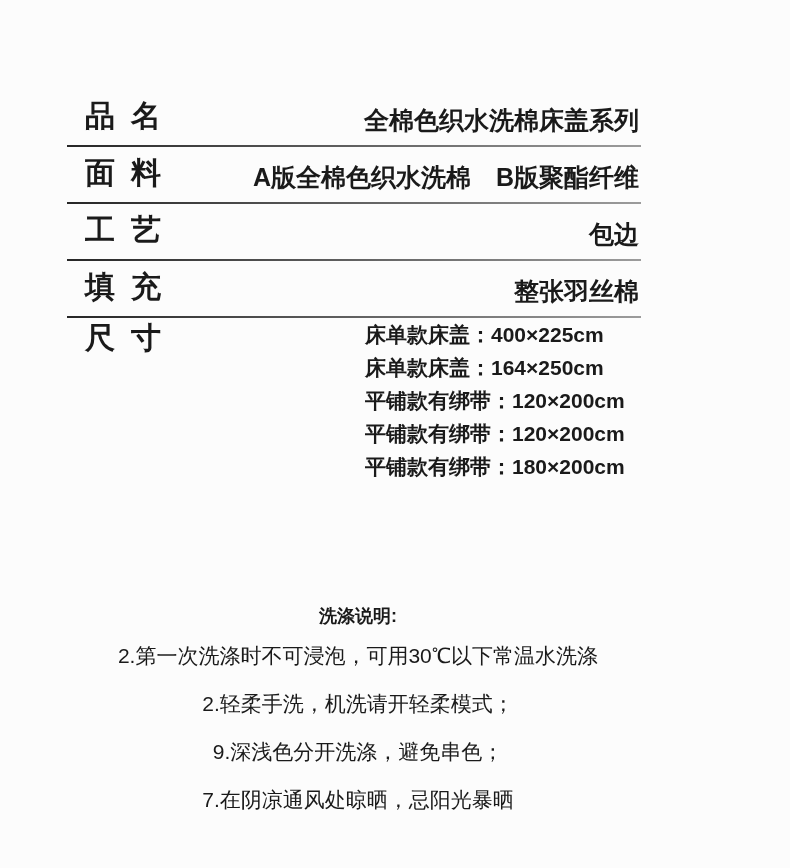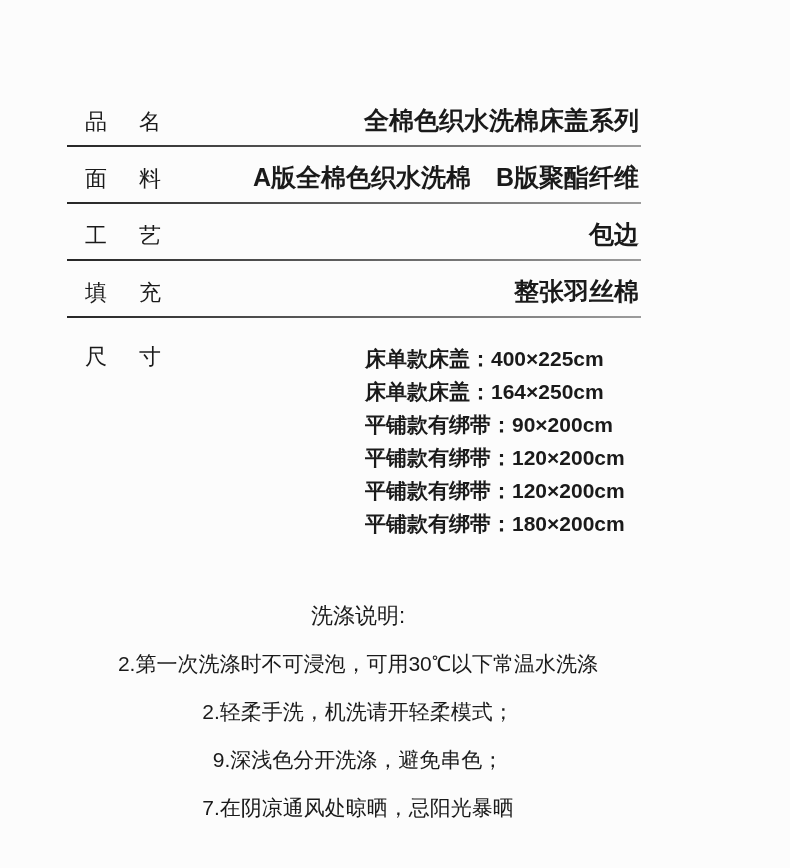--- a/index.html
+++ b/index.html
@@ -30,39 +30,38 @@
     display: flex;
     justify-content: space-between;
     align-items: flex-end;
     height: 57px;
     padding: 0 2px 8px 18px;
     border-bottom: 2px solid #444;
     border-image: linear-gradient(90deg, var(--divider-dark), var(--divider-light)) 1;
   }
   .row-label {
     width: 76px;
-    font-size: 22px;
-    font-weight: normal;
+    font-size: 30px;
+    font-weight: bold;
     text-align: justify;
     text-align-last: justify;
     letter-spacing: 0;
     flex: 0 0 auto;
   }
   .row-value {
     font-size: 25px;
     font-weight: bold;
     text-align: right;
     white-space: pre;
   }
   .size-row {
     height: auto;
     border-bottom: none;
     border-image: none;
     align-items: flex-start;
-    padding-top: 24px;
     padding-bottom: 0;
     justify-content: flex-start;
   }
   .size-list {
     margin-left: 204px;
   }
   .size-item {
     font-size: 21px;
     font-weight: bold;
     line-height: 33px;
@@ -71,24 +70,23 @@
 
   
   .wash {
     position: absolute;
     left: 0;
     top: 600px;
     width: 716px;
     text-align: center;
   }
   .wash-title {
-    font-size: 22px;
-    font-weight: normal;
+    font-size: 18px;
+    font-weight: bold;
     line-height: 32px;
-    margin-bottom: 8px;
   }
   .wash-item {
     font-size: 21px;
     font-weight: normal;
     line-height: 48px;
     white-space: pre;
   }
 </style>
 </head>
 <body>
@@ -114,21 +112,20 @@
     <div class="spec-row">
       <div class="row-label">填充</div>
       <div class="row-value">整张羽丝棉</div>
     </div>
 
     <div class="spec-row size-row">
       <div class="row-label">尺寸</div>
       <div class="size-list">
         <div class="size-item">床单款床盖：400×225cm</div>
         <div class="size-item">床单款床盖：164×250cm</div>
-        <div class="size-item">平铺款有绑带：90×200cm</div>
         <div class="size-item">平铺款有绑带：120×200cm</div>
         <div class="size-item">平铺款有绑带：120×200cm</div>
         <div class="size-item">平铺款有绑带：180×200cm</div>
       </div>
     </div>
 
   </div>
 </div>
 
 <div class="wash">

